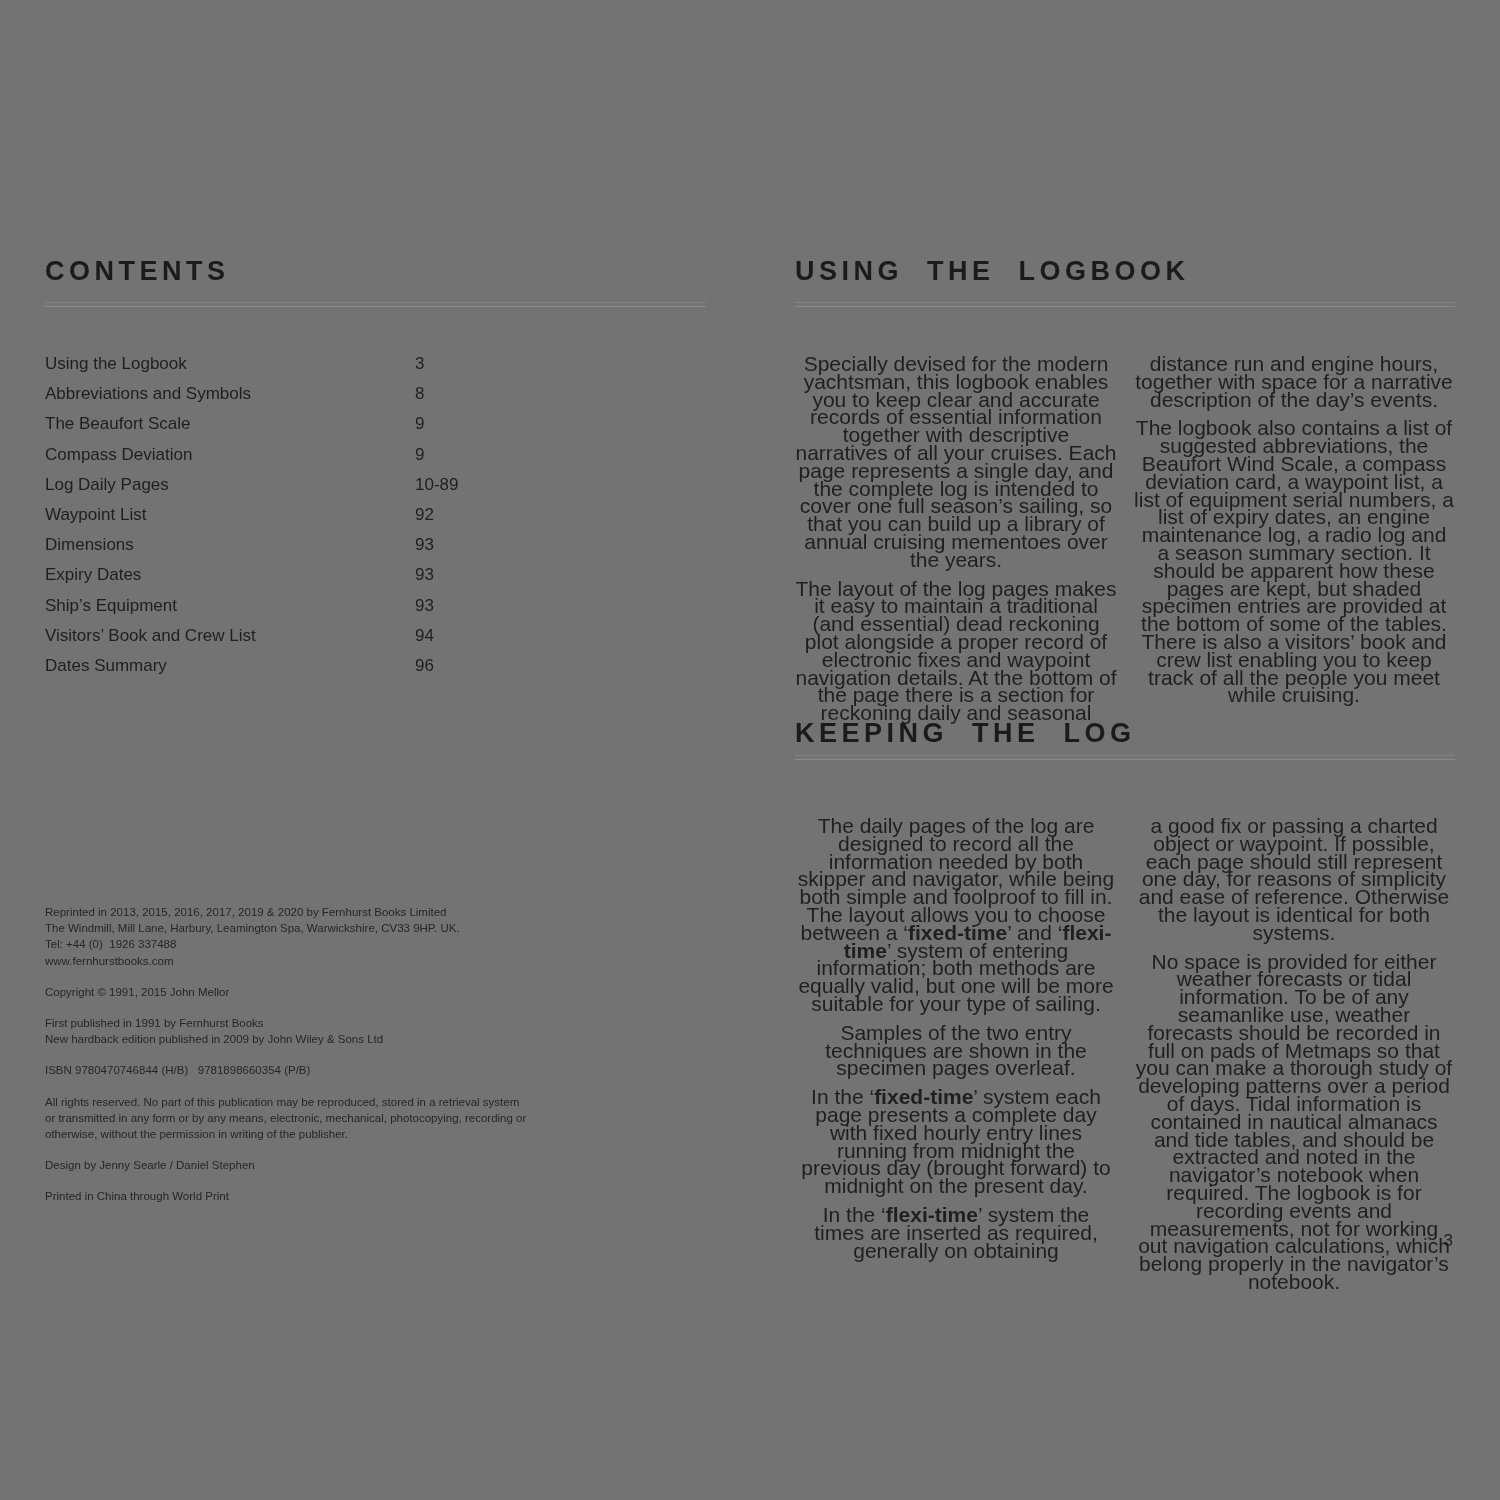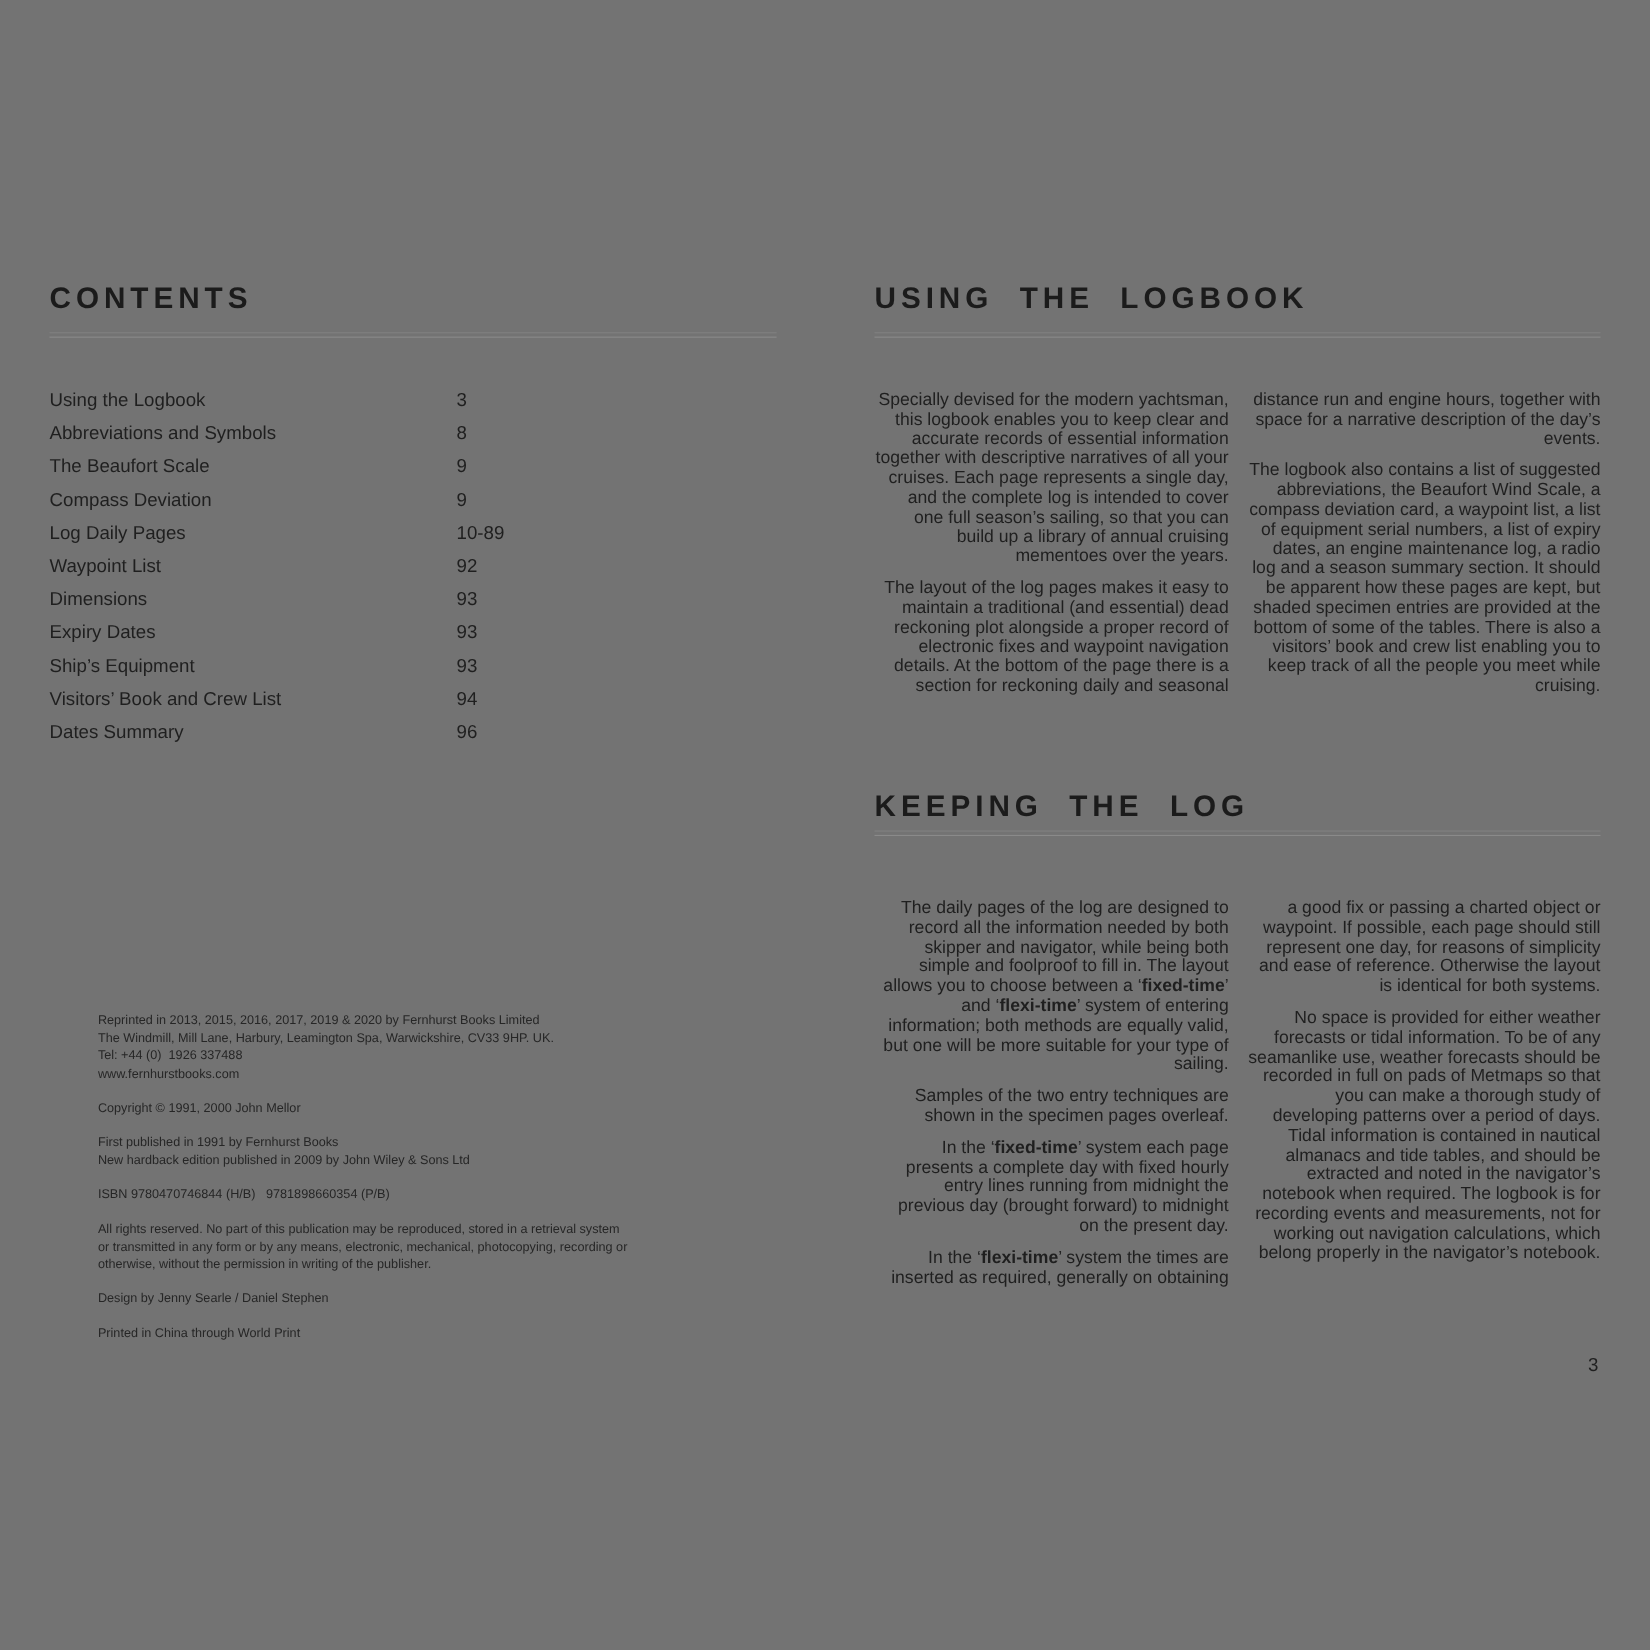--- a/index.html
+++ b/index.html
@@ -31,36 +31,36 @@
     box-sizing: border-box;
   }
   .rule-1 { top: 47px; }
 
   
   .toc { position: absolute; left: 0; top: 94px; width: 100%; }
   .toc-row { position: relative; line-height: 30.2px; font-size: 17px; }
   .toc-page { position: absolute; left: 370px; top: 0; }
 
   .imprint {
-    position: absolute; left: 0; top: 665px; width: 620px;
-    font-size: 11.5px; line-height: 16.2px; color: #262626; margin-left: 44px;
+    position: absolute; left: 0; top: 649px; width: 620px;
+    font-size: 11.5px; line-height: 16.2px; color: #262626;
   }
   .imprint-block { margin: 0 0 15px 0; }
   .pre { white-space: pre-line; }
 
   
   .cols { position: absolute; left: 0; width: 660px; }
   .cols-1 { top: 100px; }
   .head-2 { top: 462px; }
   .rule-2 { top: 500px; }
   .cols-2 { top: 562px; }
   .col { position: absolute; top: 0; width: 322px; }
   .col-a { left: 0; }
   .col-b { left: 338px; }
-  .para { margin: 0 0 11px 0; font-size: 16px; line-height: 17.8px; text-align: right; }
+  .para { margin: 0 0 11px 0; font-size: 21px; line-height: 17.8px; text-align: center; }
   .b { font-weight: 700; }
 
   .page-num { position: absolute; top: 977px; right: 2px; font-size: 17px; line-height: 17px; }
 </style>
 </head>
 <body>
 
 <div class="canvas">
 
   <div class="page page-left">
@@ -112,21 +112,21 @@
         <span class="toc-label">Dates Summary</span>
         <span class="toc-page">96</span>
       </div>
     </div>
 
     <div class="imprint">
       <div class="imprint-block pre">Reprinted in 2013, 2015, 2016, 2017, 2019 &amp; 2020 by Fernhurst Books Limited
 The Windmill, Mill Lane, Harbury, Leamington Spa, Warwickshire, CV33 9HP. UK.
 Tel: +44 (0)&nbsp; 1926 337488
 www.fernhurstbooks.com</div>
-      <div class="imprint-block pre">Copyright © 1991, 2000 John Mellor</div>
+      <div class="imprint-block pre">Copyright © 1991, 2015 John Mellor</div>
       <div class="imprint-block pre">First published in 1991 by Fernhurst Books
 New hardback edition published in 2009 by John Wiley &amp; Sons Ltd</div>
       <div class="imprint-block pre">ISBN 9780470746844 (H/B)&nbsp;&nbsp; 9781898660354 (P/B)</div>
       <div class="imprint-block pre">All rights reserved. No part of this publication may be reproduced, stored in a retrieval system
 or transmitted in any form or by any means, electronic, mechanical, photocopying, recording or
 otherwise, without the permission in writing of the publisher.</div>
       <div class="imprint-block pre">Design by Jenny Searle / Daniel Stephen</div>
       <div class="imprint-block pre">Printed in China through World Print</div>
     </div>
   </div>

